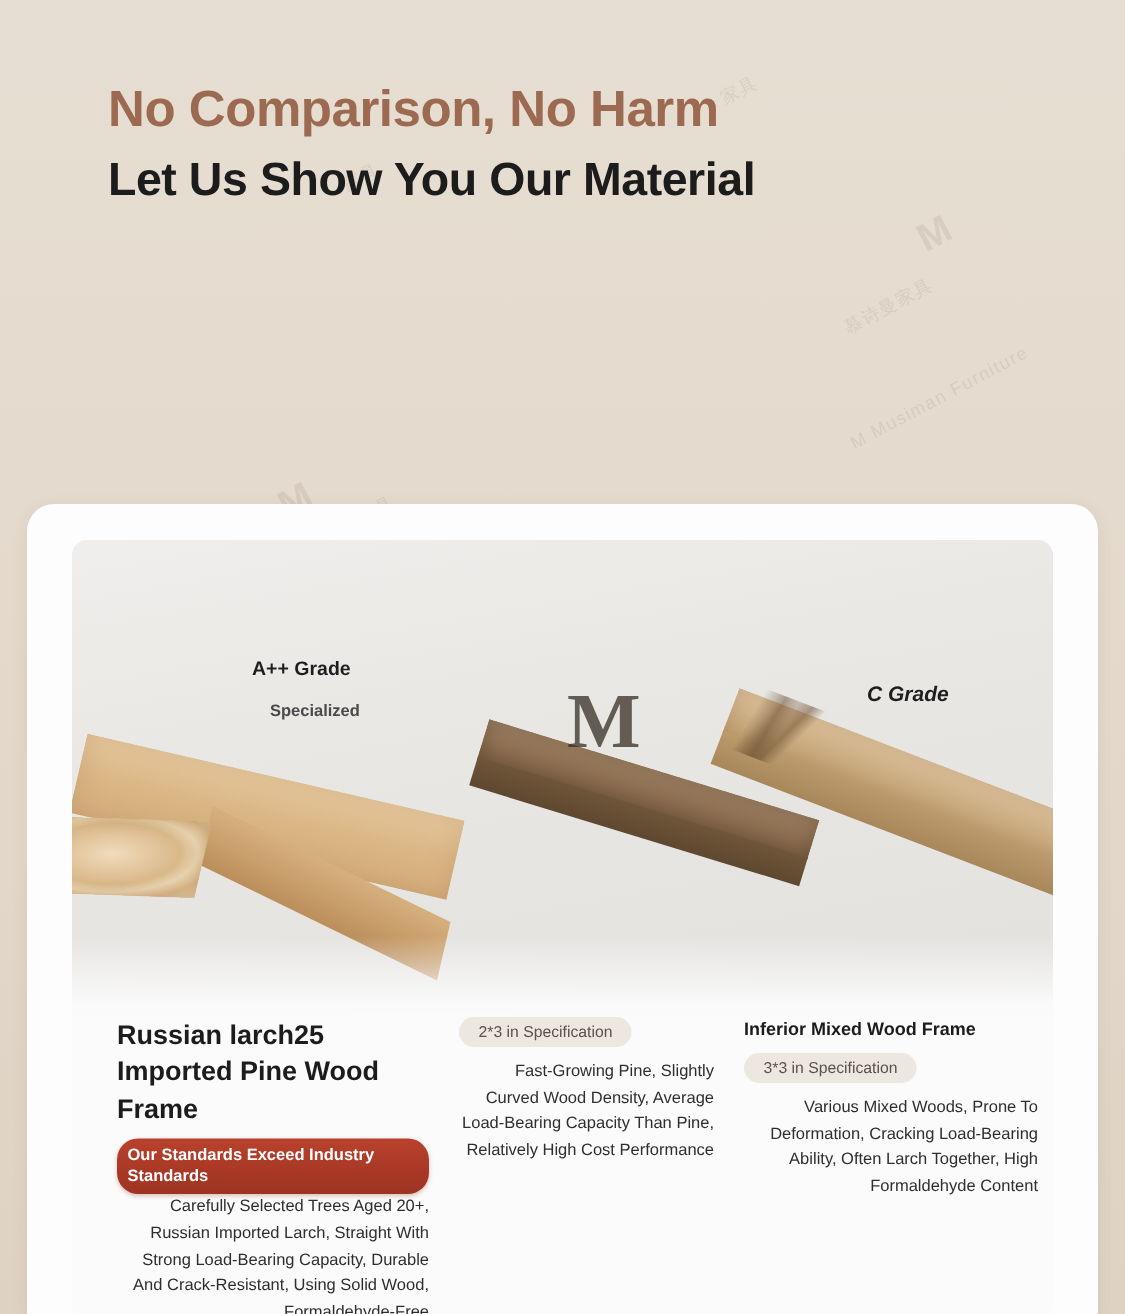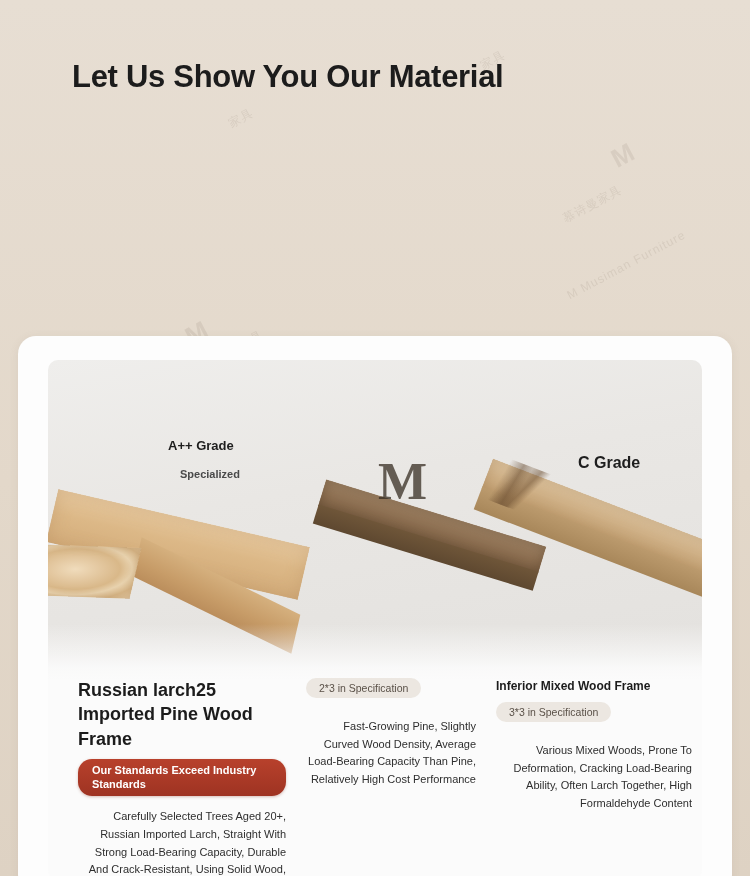--- a/index.html
+++ b/index.html
@@ -255,32 +255,31 @@
   }
   .col.c1 .col-title { font-size: 18px; }
 
   .spec-pill {
     display: inline-block;
     background: #ece7e1;
     color: #5a5148;
     font-size: 10.5px;
     border-radius: 11px;
     padding: 4px 13px;
-    margin-bottom: 20px;
+    margin-bottom: 8px;
   }
   .badge {
     display: inline-block;
     background: linear-gradient(180deg, #b8412c 0%, #9e3322 100%);
     color: #fff;
     font-size: 11px;
     font-weight: bold;
     line-height: 1.25;
     border-radius: 14px;
-    padding: 5px 14px;
-    margin-bottom: 12px;
+    padding: 5px 7px;
     box-shadow: 0 1px 3px rgba(130,50,30,0.3);
   }
   .col-body {
     font-size: 11px;
     color: #2e2e2e;
     line-height: 1.6;
     text-align: right;
   }
 
   .bigmark {
@@ -311,20 +310,21 @@
   <div class="wm rot" style="left:416px; top:400px;">家具</div>
   <div class="wm logo rot" style="left:84px; top:660px;">M</div>
   <div class="wm boxed rot" style="left:690px; top:700px;">M</div>
   <div class="wm rot" style="left:614px; top:722px;">慕诗曼家具</div>
   <div class="wm" style="left:86px; top:760px;">M Musiman Furniture</div>
   <div class="wm" style="left:246px; top:760px;">M Musiman Furniture</div>
   <div class="wm" style="left:520px; top:770px;">M Musiman Furniture</div>
   <div class="wm rot" style="left:368px; top:718px;">家具</div>
 
   <div class="headline">
+    <div class="l1">No Comparison, No Harm</div>
     <div class="l2">Let Us Show You Our Material</div>
   </div>
 
 
   <div class="card">
     <div class="card-inner">
 
       <div class="photo">
         <div class="plank plank-a">
           <div class="face"></div>
@@ -338,21 +338,21 @@
         <div class="plank plank-c">
           <div class="face"></div>
           <div class="front"></div>
           <div class="rough"></div>
         </div>
 
         <div class="bigmark">M</div>
 
         <div class="label-pill" style="left:120px; top:78px;">A++ Grade</div>
         <div class="label-sub" style="left:132px; top:108px;">Specialized</div>
-        <div class="label-pill" style="left:530px; top:94px; font-size:16px;">C Grade</div>
+        <div class="label-pill" style="left:530px; top:94px; font-size:14px;font-style:italic;">C Grade</div>
       </div>
 
       <div class="cols">
 
         <div class="col c1">
           <div class="col-title">Russian larch25 Imported Pine Wood Frame</div>
           <div class="badge">Our Standards Exceed Industry Standards</div>
           <div class="col-body">Carefully Selected Trees Aged 20+, Russian Imported Larch, Straight With Strong Load-Bearing Capacity, Durable And Crack-Resistant, Using Solid Wood, Formaldehyde-Free</div>
         </div>
 

